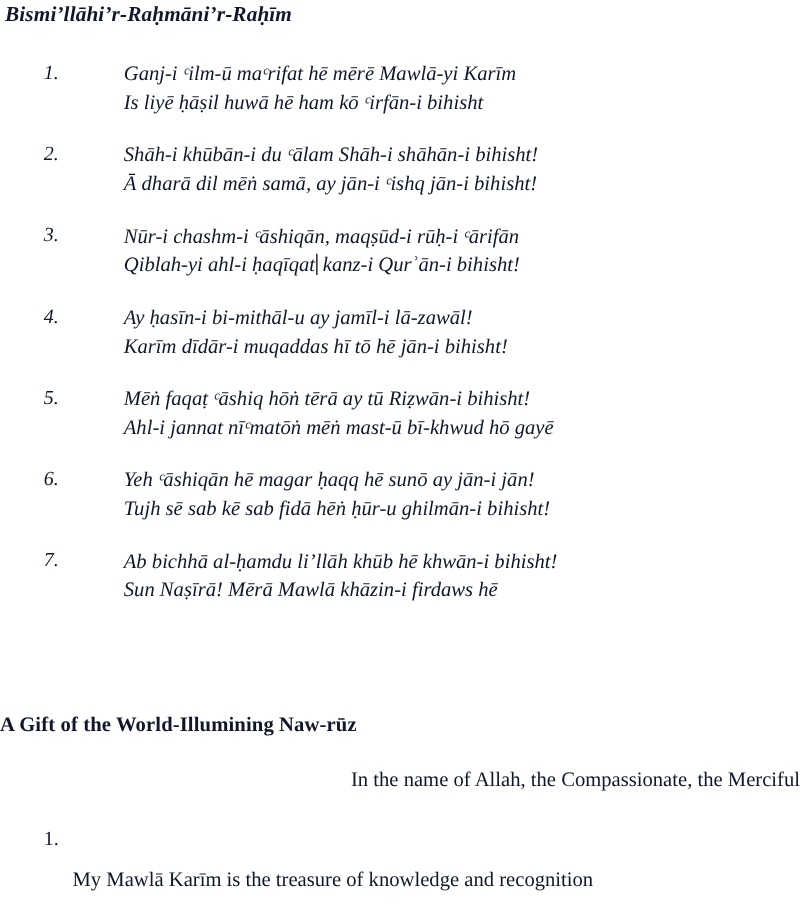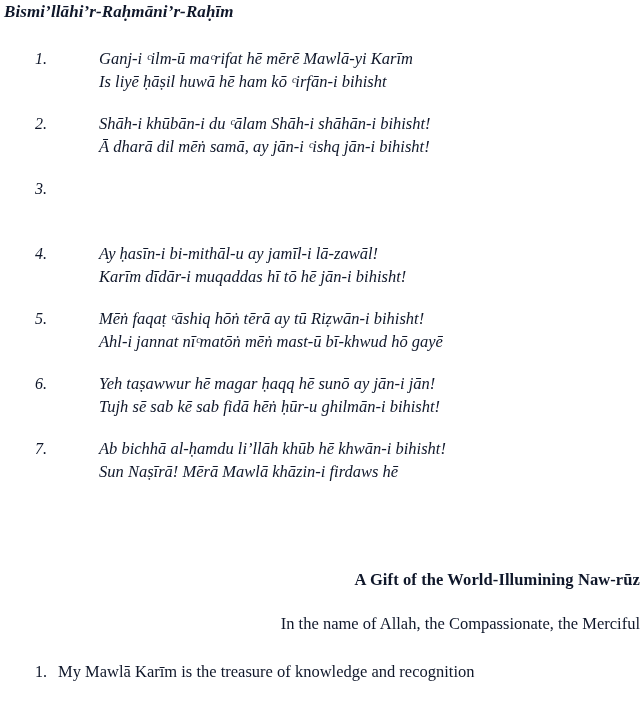--- a/index.html
+++ b/index.html
@@ -63,21 +63,21 @@
   .verse-lines .ln {
     display: block;
   }
 
   
   .gift-heading {
     position: absolute;
     left: 0;
     top: 570px;
     width: 640px;
-    text-align: right;
+    text-align: left;
     font-weight: bold;
     font-size: 16.5px;
     letter-spacing: 0.1px;
     white-space: nowrap;
   }
 
   
   .basmala-en {
     position: absolute;
     left: 0;
@@ -109,20 +109,21 @@
   .en-verse-lines {
     position: absolute;
     left: 58px;
     top: 0;
     font-size: 16.5px;
     line-height: 24px;
     white-space: nowrap;
   }
   .en-verse-lines .ln {
     display: block;
+    margin-top: 32px;
   }
 
   
   .caret {
     display: inline-block;
     width: 1px;
     height: 17px;
     background: #000;
     vertical-align: -3px;
     margin: 0 0.5px;
@@ -148,20 +149,24 @@
     <div class="verse">
       <div class="verse-num">2.</div>
       <div class="verse-lines">
         <span class="ln">Shāh-i khūbān-i du ᶜālam Shāh-i shāhān-i bihisht!</span>
         <span class="ln">Ā dharā dil mēṅ samā, ay jān-i ᶜishq jān-i bihisht!</span>
       </div>
     </div>
 
     <div class="verse">
       <div class="verse-num">3.</div>
+      <div class="verse-lines">
+        <span class="ln">Nūr-i chashm-i ᶜāshiqān, maqṣūd-i rūḥ-i ᶜārifān</span>
+        <span class="ln"><span>Qiblah-yi ahl-i ḥaqīqat</span><span class="caret"></span><span> kanz-i Qurʾān-i bihisht!</span></span>
+      </div>
     </div>
 
     <div class="verse">
       <div class="verse-num">4.</div>
       <div class="verse-lines">
         <span class="ln">Ay ḥasīn-i bi-mithāl-u ay jamīl-i lā-zawāl!</span>
         <span class="ln">Karīm dīdār-i muqaddas hī tō hē jān-i bihisht!</span>
       </div>
     </div>
 
@@ -169,21 +174,21 @@
       <div class="verse-num">5.</div>
       <div class="verse-lines">
         <span class="ln">Mēṅ faqaṭ ᶜāshiq hōṅ tērā ay tū Riẓwān-i bihisht!</span>
         <span class="ln">Ahl-i jannat nīᶜmatōṅ mēṅ mast-ū bī-khwud hō gayē</span>
       </div>
     </div>
 
     <div class="verse">
       <div class="verse-num">6.</div>
       <div class="verse-lines">
-        <span class="ln">Yeh taṣawwur hē magar ḥaqq hē sunō ay jān-i jān!</span>
+        <span class="ln">Yeh ᶜāshiqān hē magar ḥaqq hē sunō ay jān-i jān!</span>
         <span class="ln">Tujh sē sab kē sab fidā hēṅ ḥūr-u ghilmān-i bihisht!</span>
       </div>
     </div>
 
     <div class="verse">
       <div class="verse-num">7.</div>
       <div class="verse-lines">
         <span class="ln">Ab bichhā al-ḥamdu li’llāh khūb hē khwān-i bihisht!</span>
         <span class="ln">Sun Naṣīrā! Mērā Mawlā khāzin-i firdaws hē</span>
       </div>

